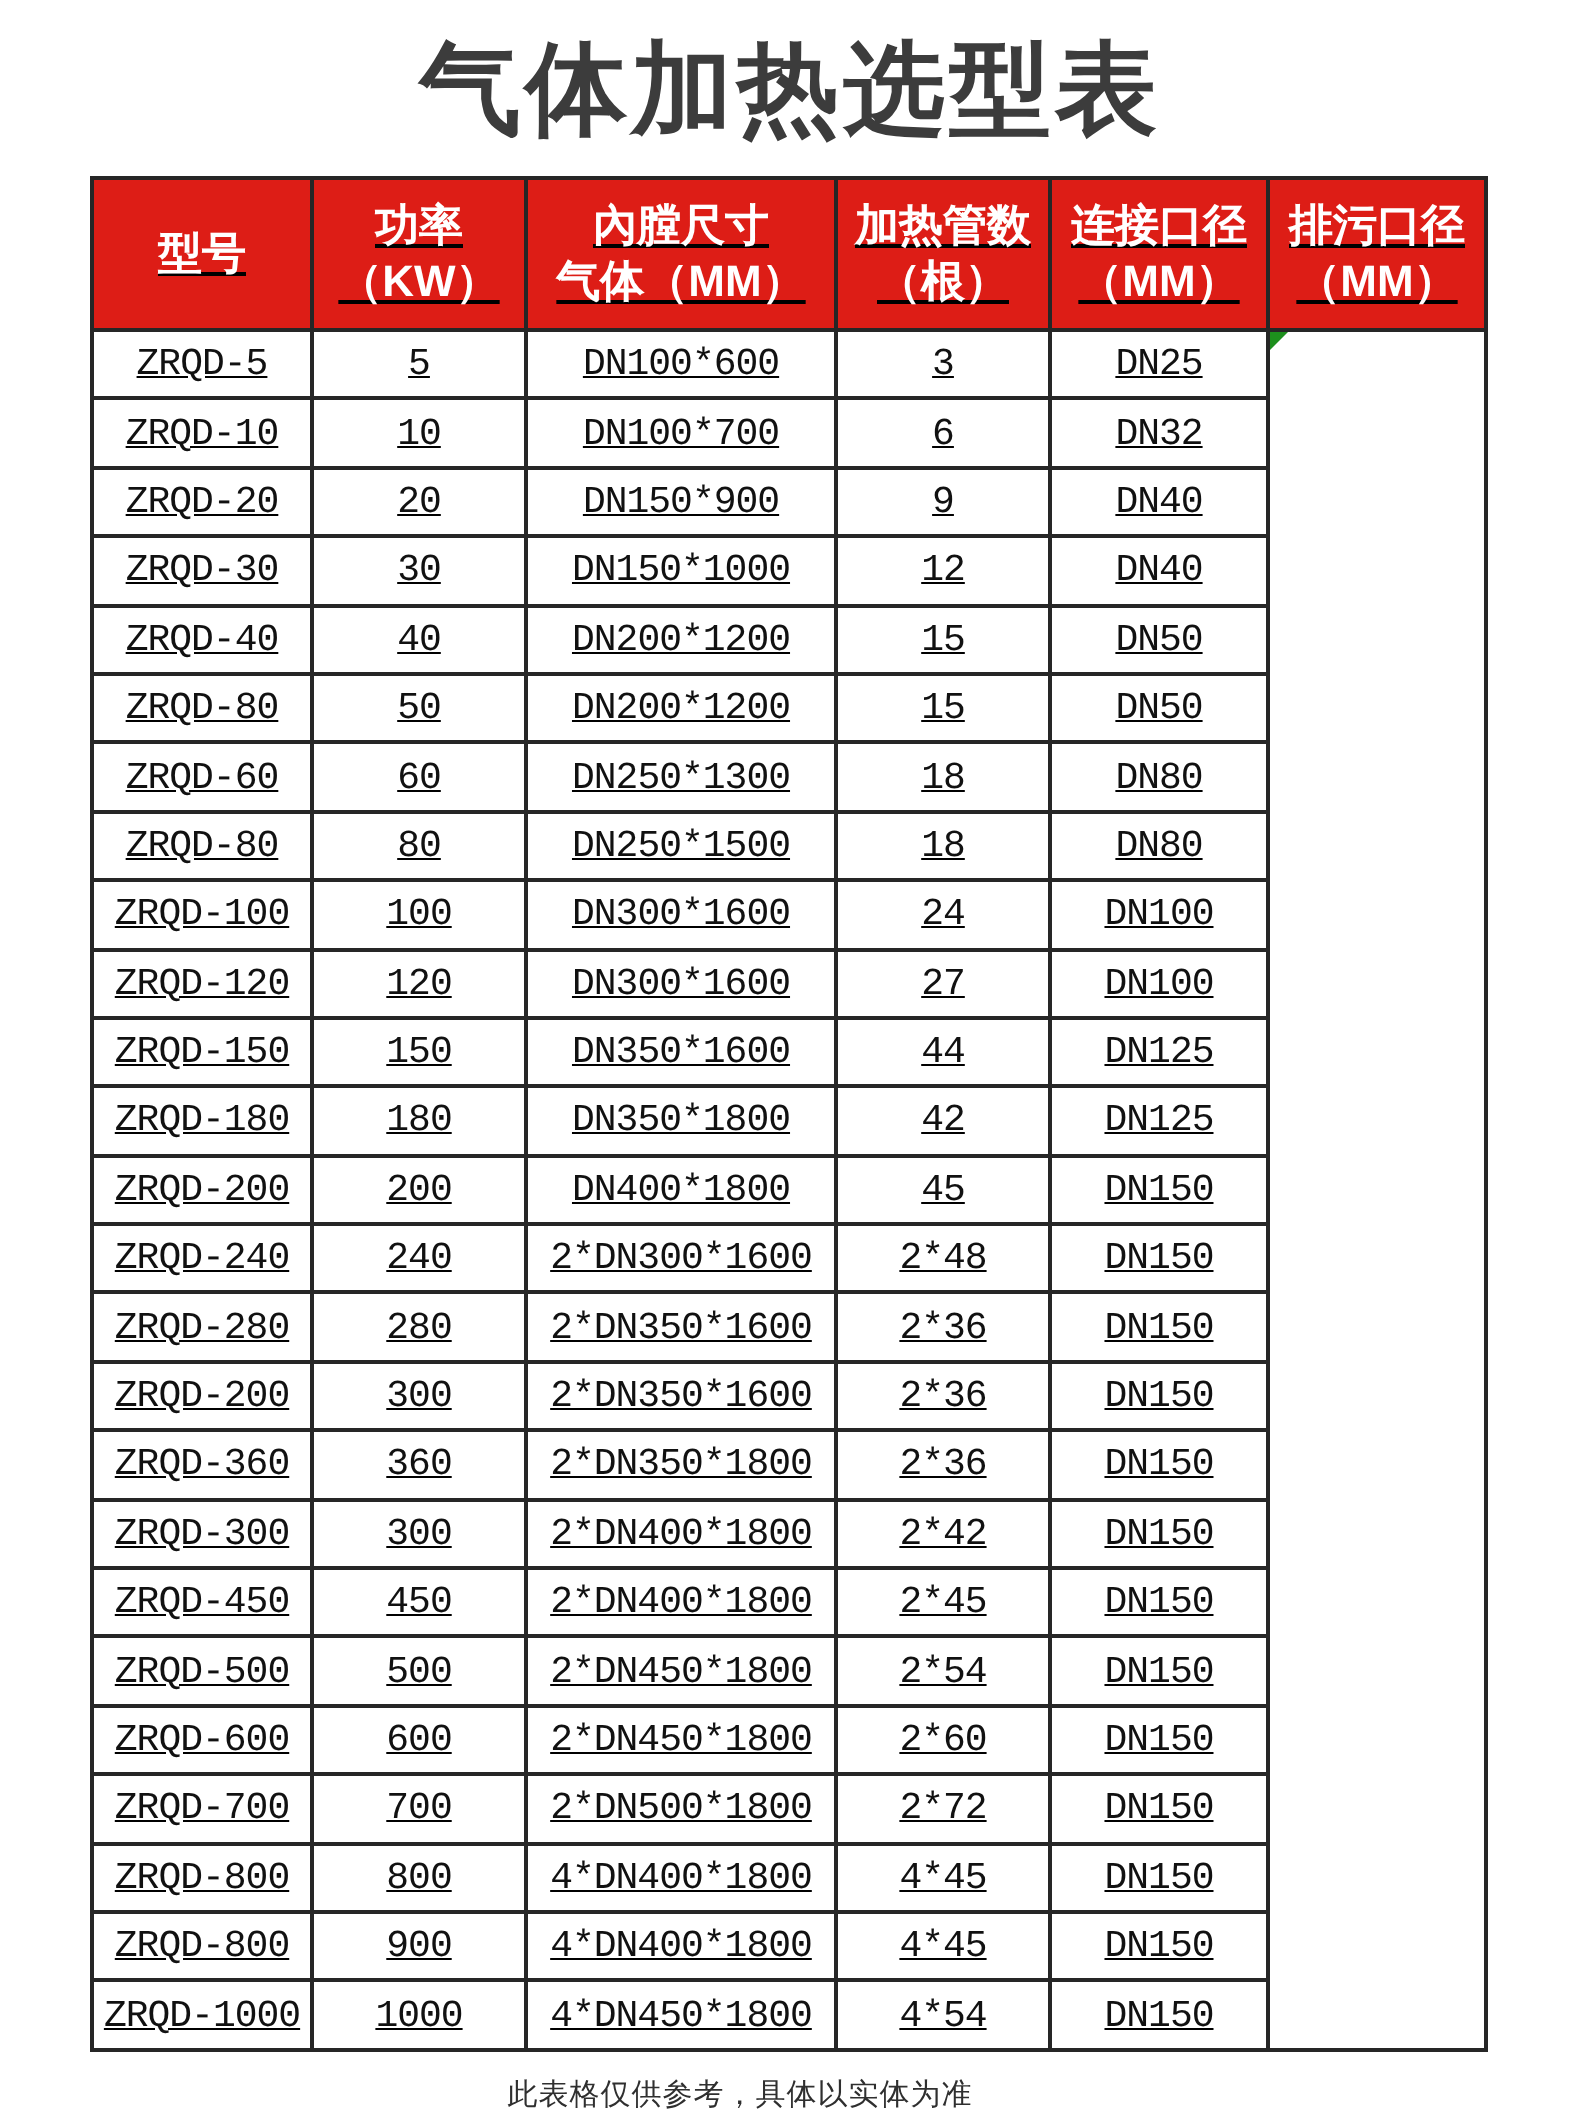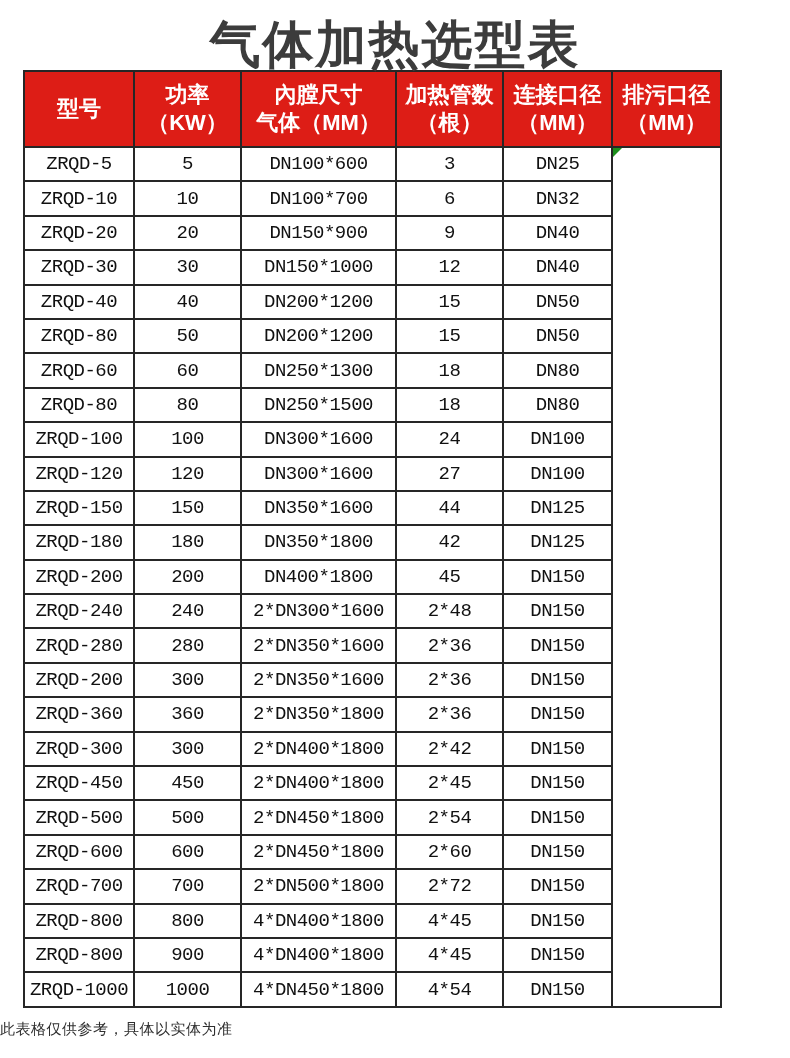--- a/index.html
+++ b/index.html
@@ -13,36 +13,37 @@
   }
   * { box-sizing: border-box; }
   html, body {
     margin: 0; padding: 0;
     width: 790px; height: 1058px;
     background: #ffffff;
     font-family: "Liberation Sans", sans-serif;
     overflow: hidden;
   }
   .page-title {
-    margin: 0;
-    padding-top: 14px;
+    margin: 12px;
+    padding-top: 2px;
     height: 64px;
     line-height: 62px;
     text-align: center;
     font-size: 51px;
     font-weight: 600;
     letter-spacing: 2px;
     color: var(--title-color);
   }
   table.spec-table {
     border-collapse: collapse;
     table-layout: fixed;
-    margin-left: 23px;
+    margin-left: 45px;
     margin-top: 6px;
     width: 697px;
+    text-decoration: underline;
   }
   table.spec-table th {
     background: var(--header-bg);
     color: var(--header-text);
     font-size: 22px;
     font-weight: bold;
     height: 76px;
     text-align: center;
     vertical-align: middle;
     white-space: pre-line;
@@ -71,21 +72,21 @@
   .corner-triangle {
     position: absolute;
     top: 0; left: 0;
     width: 0; height: 0;
     border-top: 9px solid var(--marker-green);
     border-right: 9px solid transparent;
   }
   .footnote {
     width: 740px;
     margin-top: 12px;
-    text-align: left;
+    text-align: center;
     font-size: 15px;
     font-weight: 500;
     color: var(--note-color);
     letter-spacing: 0.5px;
   }
 </style>
 </head>
 <body>
 
 <h1 class="page-title">气体加热选型表</h1>

